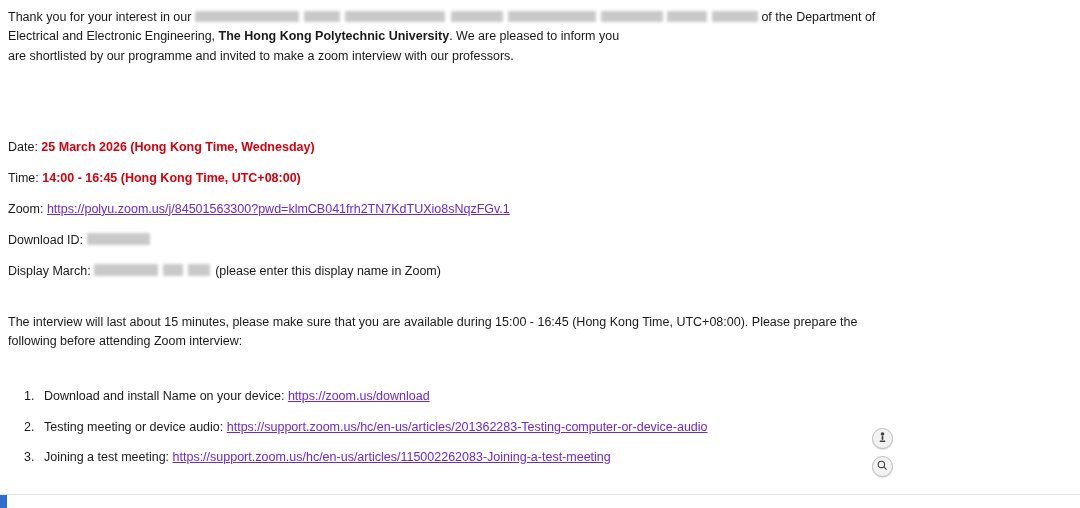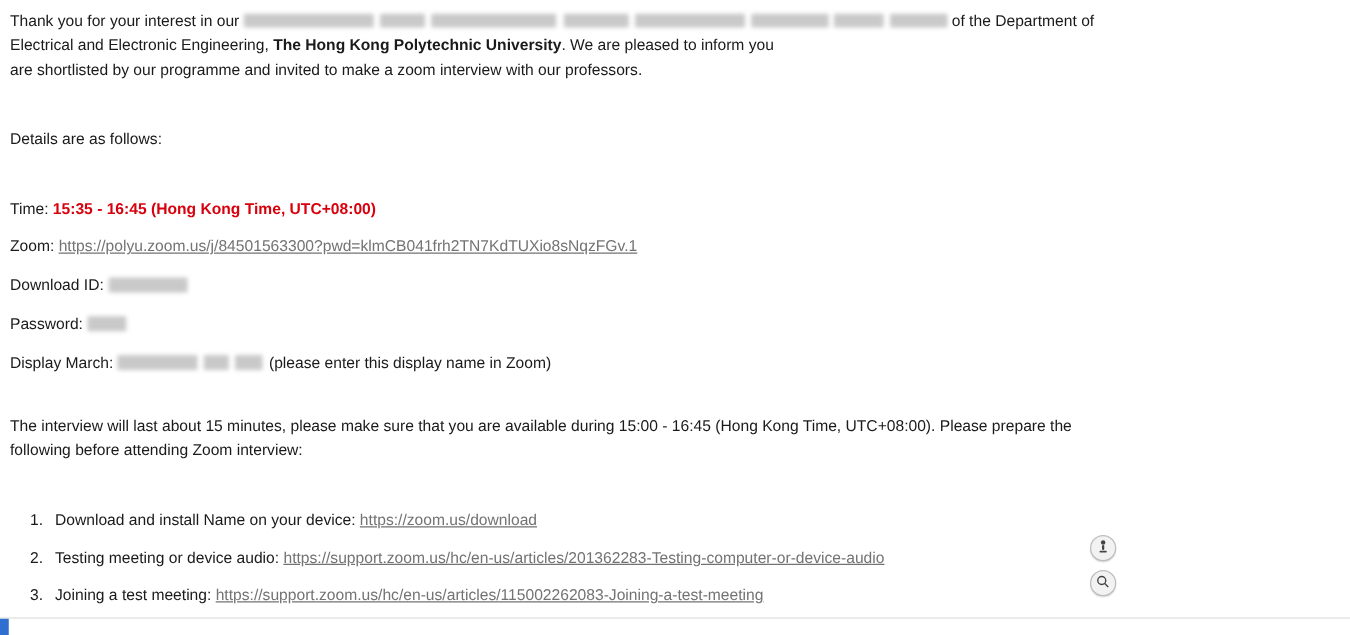--- a/index.html
+++ b/index.html
@@ -37,21 +37,21 @@
     border-radius: 1px;
     filter: blur(1.6px);
     height: 11px;
     position: relative;
     top: -1px;
   }
   .redacted.tall { height: 12px; }
   .bold { font-weight: bold; }
   .red-bold { color: #d8000c; font-weight: bold; }
   a.link {
-    color: #737373;
+    color: #6d28d9;
     text-decoration: underline;
     word-break: break-all;
     text-align: center;
   }
   .label { color: #1a1a1a; }
   .detail-row {
     line-height: 1.55;
     margin: 0 0 11.5px 0;
   }
   ol.steps {
@@ -117,40 +117,39 @@
 
 <div class="page">
 
   <p class="para">
     <span>Thank you for your interest in our </span><span class="redacted" style="width:104px;"></span><span class="redacted" style="width:36px;margin-left:5px;"></span><span class="redacted" style="width:100px;margin-left:5px;"></span><span class="redacted" style="width:52px;margin-left:6px;"></span><span class="redacted" style="width:88px;margin-left:5px;"></span><span class="redacted" style="width:62px;margin-left:5px;"></span><span class="redacted" style="width:40px;margin-left:4px;"></span><span class="redacted" style="width:46px;margin-left:5px;"></span><span> of the Department of Electrical and Electronic Engineering, </span><span class="bold">The Hong Kong Polytechnic University</span><span>. We are pleased to inform you</span>
     <span class="intro-line2">are shortlisted by our programme and invited to make a zoom interview with our professors.</span>
   </p>
 
   <div class="spacer-lg"></div>
 
-  <p class="para">Details are as follows:</p>
 
   <div class="spacer-lg"></div>
 
+  <p class="detail-row">
+    <span class="label">Date: </span><span class="red-bold">25 March 2026 (Hong Kong Time, Wednesday)</span>
+  </p>
 
   <p class="detail-row">
-    <span class="label">Time: </span><span class="red-bold">15:35 - 16:45 (Hong Kong Time, UTC+08:00)</span>
+    <span class="label">Time: </span><span class="red-bold">14:00 - 16:45 (Hong Kong Time, UTC+08:00)</span>
   </p>
 
   <p class="detail-row">
     <span class="label">Zoom: </span><a class="link" href="#">https://polyu.zoom.us/j/84501563300?pwd=klmCB041frh2TN7KdTUXio8sNqzFGv.1</a>
   </p>
 
   <p class="detail-row">
     <span class="label">Download ID: </span><span class="redacted tall" style="width:63px;"></span>
   </p>
 
-  <p class="detail-row">
-    <span class="label">Password: </span><span class="redacted tall" style="width:31px;"></span>
-  </p>
 
   <p class="detail-row">
     <span class="label">Display March: </span><span class="redacted tall" style="width:64px;"></span><span class="redacted tall" style="width:20px;margin-left:5px;"></span><span class="redacted tall" style="width:22px;margin-left:5px;"></span><span style="margin-left:5px;">(please enter this display name in Zoom)</span>
   </p>
 
   <div class="spacer-md"></div>
 
   <p class="para">The interview will last about 15 minutes, please make sure that you are available during 15:00 - 16:45 (Hong Kong Time, UTC+08:00). Please prepare the following before attending Zoom interview:</p>
 
   <div class="spacer-lg"></div>

